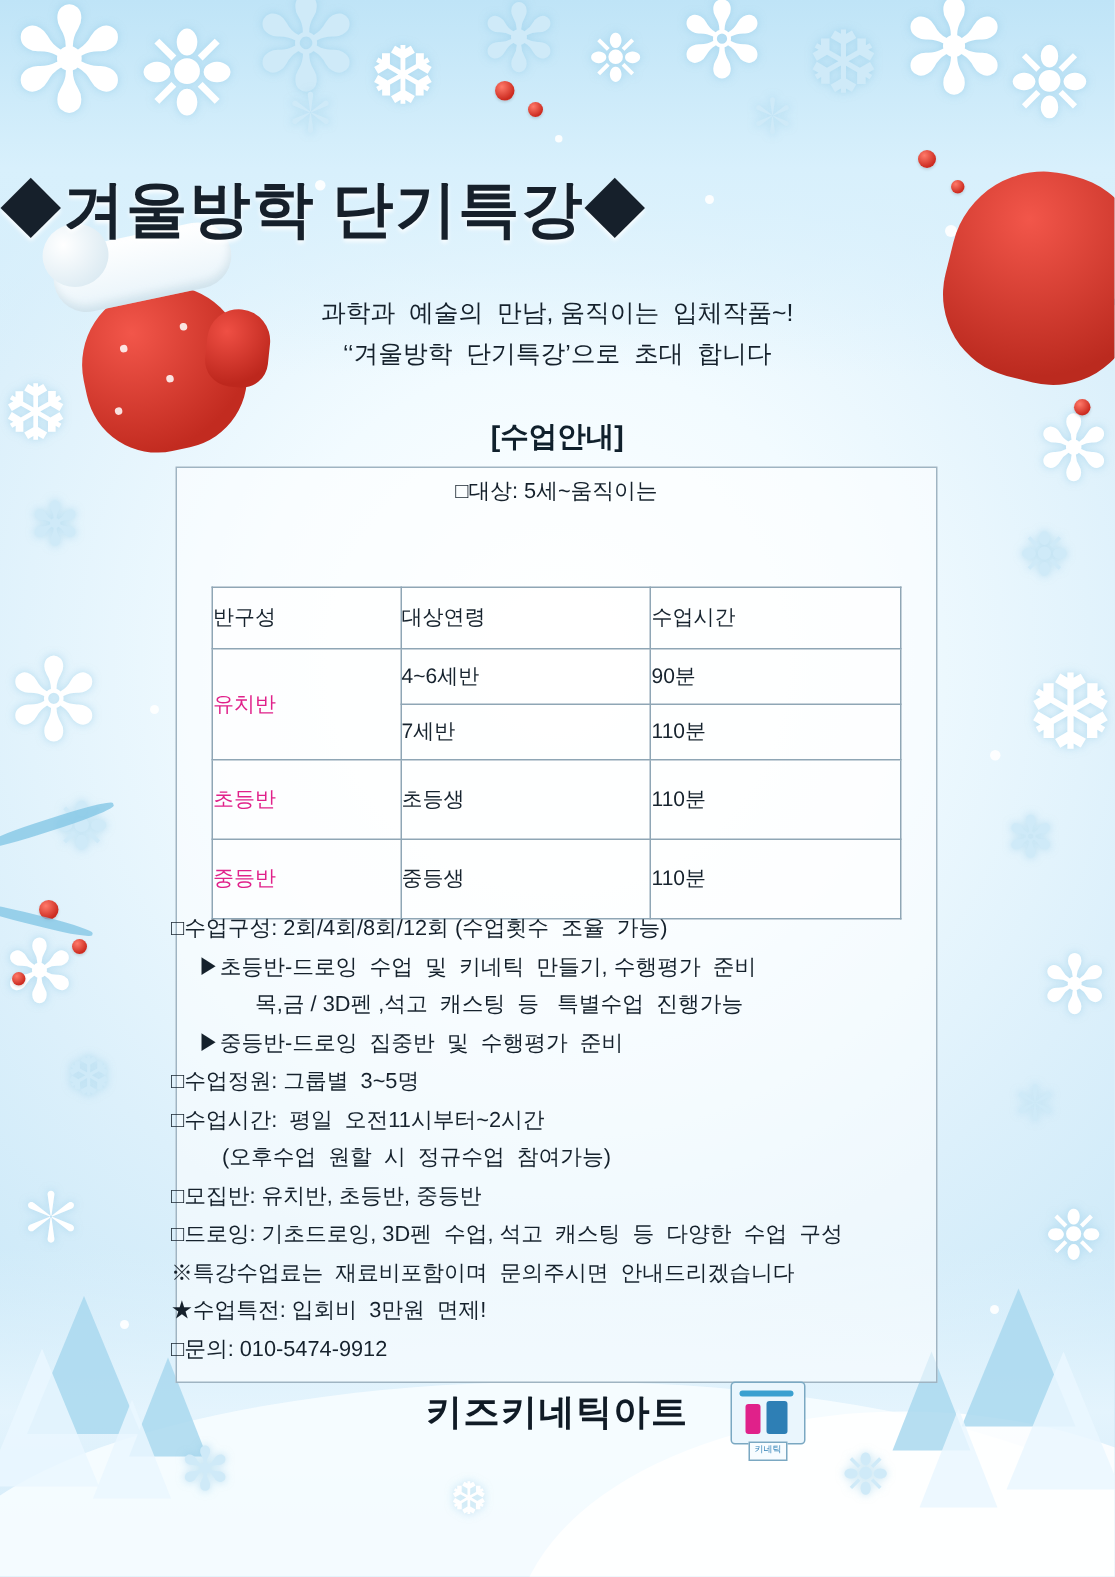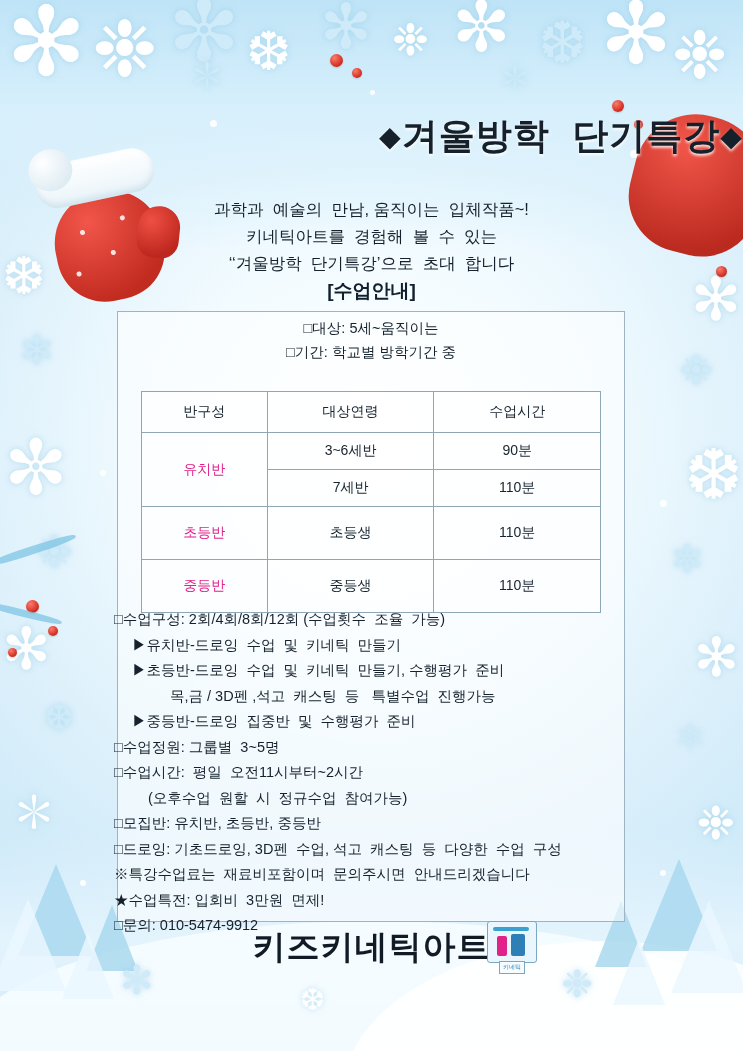--- a/index.html
+++ b/index.html
@@ -148,23 +148,23 @@
   
   .content {
     position: absolute;
     left: 0; top: 0;
     width: 743px; height: 1051px;
   }
   .title {
     position: absolute;
     left: 0; top: 112px;
     width: 743px;
-    text-align: right;
-    font-family: Liberation Mono, monospace;
-    font-size: 36px;
+    text-align: left;
+    font-family: Liberation Serif, serif;
+    font-size: 41px;
     font-weight: bold;
     color: #16202b;
     letter-spacing: 1px;
     text-shadow: 0 2px 3px rgba(255,255,255,.9);
   }
   .subtitle {
     position: absolute;
     left: 0; top: 196px;
     width: 743px;
     text-align: center;
@@ -205,21 +205,21 @@
     position: absolute;
     left: 141px; top: 391px;
     width: 460px;
     border-collapse: collapse;
     background: rgba(255,255,255,.65);
     font-size: 14px;
     color: #17232e;
   }
   table.classes td, table.classes th {
     border: 1px solid #8fa6b5;
-    text-align: center;
+    text-align: left;
     padding: 0;
     font-weight: normal;
     height: 36px;
   }
   table.classes th { height: 40px; }
   table.classes .cat {
     color: #e0218a;
     font-weight: normal;
   }
   table.classes .tall { height: 52px; }
@@ -233,21 +233,21 @@
   }
   .bullets div { white-space: pre; }
   .bullets .ind1 { padding-left: 18px; }
   .bullets .ind2 { padding-left: 56px; }
   .bullets .ind3 { padding-left: 34px; }
   .brand {
     position: absolute;
     left: 0; top: 925px;
     width: 743px;
     text-align: center;
-    font-size: 33px;
+    font-size: 24px;
     font-weight: bold;
     color: #101b26;
     letter-spacing: 1px;
   }
   .logo {
     position: absolute;
     left: 487px; top: 921px;
     width: 48px; height: 52px;
   }
   .logo .lbody {
@@ -370,45 +370,43 @@
   <div class="mitten-big">
     <div class="body"></div>
   </div>
 
   <div class="content">
 
     <div class="title">◆겨울방학  단기특강◆</div>
 
     <div class="subtitle">
       <div>과학과  예술의  만남, 움직이는  입체작품~!</div>
-      <div>키네틱아트를  경험해  볼  수  있는</div>
       <div>‘‘겨울방학  단기특강’으로  초대  합니다</div>
     </div>
 
     <div class="section-head">[수업안내]</div>
 
     <div class="mainbox"></div>
 
     <div class="info-lines">
       <div>□대상: 5세~움직이는</div>
-      <div>□기간: 학교별  방학기간  중</div>
     </div>
 
     <table class="classes">
       <thead>
         <tr>
           <th>반구성</th>
           <th>대상연령</th>
           <th>수업시간</th>
         </tr>
       </thead>
       <tbody>
         <tr>
           <td class="cat" rowspan="2">유치반</td>
-          <td>3~6세반</td>
+          <td>4~6세반</td>
           <td>90분</td>
         </tr>
         <tr>
           <td>7세반</td>
           <td>110분</td>
         </tr>
         <tr>
           <td class="cat tall">초등반</td>
           <td class="tall">초등생</td>
           <td class="tall">110분</td>
@@ -416,21 +414,20 @@
         <tr>
           <td class="cat tall">중등반</td>
           <td class="tall">중등생</td>
           <td class="tall">110분</td>
         </tr>
       </tbody>
     </table>
 
     <div class="bullets">
       <div>□수업구성: 2회/4회/8회/12회 (수업횟수  조율  가능)</div>
-      <div class="ind1">▶유치반-드로잉  수업  및  키네틱  만들기</div>
       <div class="ind1">▶초등반-드로잉  수업  및  키네틱  만들기, 수행평가  준비</div>
       <div class="ind2">목,금 / 3D펜 ,석고  캐스팅  등   특별수업  진행가능</div>
       <div class="ind1">▶중등반-드로잉  집중반  및  수행평가  준비</div>
       <div>□수업정원: 그룹별  3~5명</div>
       <div>□수업시간:  평일  오전11시부터~2시간</div>
       <div class="ind3">(오후수업  원할  시  정규수업  참여가능)</div>
       <div>□모집반: 유치반, 초등반, 중등반</div>
       <div>□드로잉: 기초드로잉, 3D펜  수업, 석고  캐스팅  등  다양한  수업  구성</div>
       <div>※특강수업료는  재료비포함이며  문의주시면  안내드리겠습니다</div>
       <div>★수업특전: 입회비  3만원  면제!</div>

